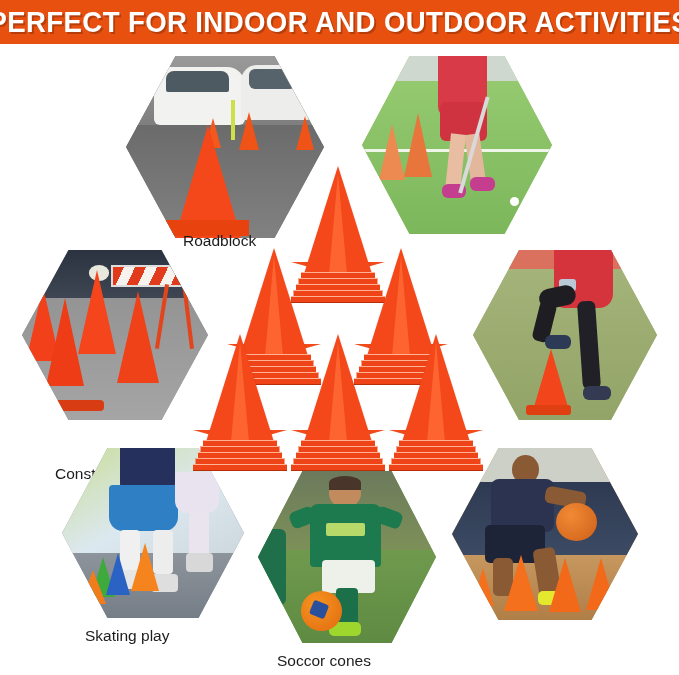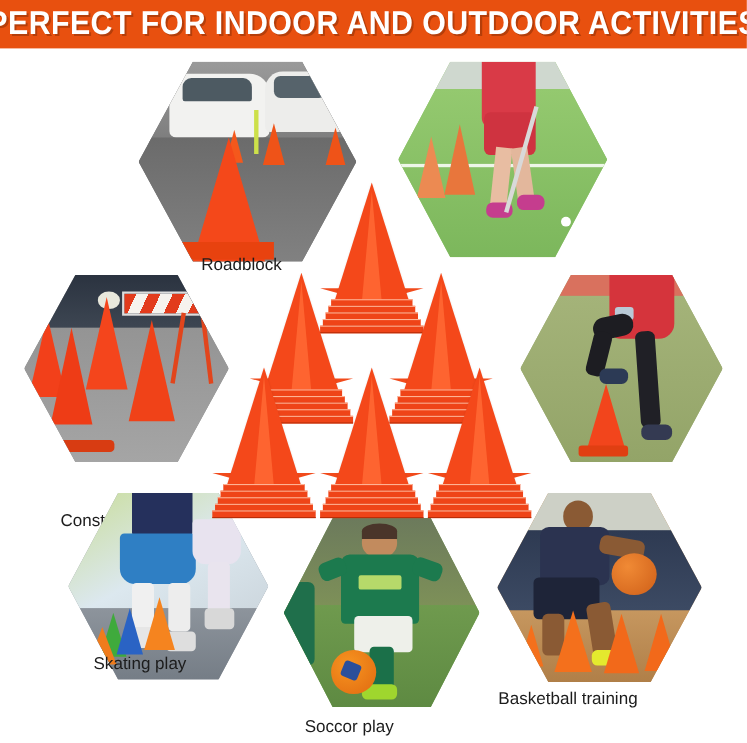--- a/index.html
+++ b/index.html
@@ -223,42 +223,42 @@
       <div style="position:absolute;left:62%;top:14%;width:24%;height:24%;background:#e8e3ef;border-radius:4px 4px 12px 12px;"></div>
       <div style="position:absolute;left:70%;top:37%;width:11%;height:30%;background:#e9e4ee;border-radius:4px;"></div>
       <div style="position:absolute;left:68%;top:62%;width:15%;height:11%;background:#d8d8d8;border-radius:4px;"></div>
 
       <div class="pcone" style="left:16%;top:64%;border-left-width:12px;border-right-width:12px;border-bottom:40px solid #3faa3c;"></div>
       <div class="pcone" style="left:24%;top:62%;border-left-width:12px;border-right-width:12px;border-bottom:42px solid #2a63c4;"></div>
       <div class="pcone" style="left:38%;top:56%;border-left-width:14px;border-right-width:14px;border-bottom:48px solid #f5841f;"></div>
       <div class="pcone" style="left:10%;top:72%;border-left-width:13px;border-right-width:13px;border-bottom:34px solid #f07c1c;"></div>
     </div>
   </div>
-  <div class="label" style="left:85px; top:551px;">Skating play</div>
+  <div class="label" style="left:85px; top:583px;">Skating play</div>
 
   <div class="hex" style="left:258px; top:427px; width:178px; height:172px;">
     <div class="scene" style="background:#6f9a4e;">
       <div style="position:absolute;left:0;top:0;width:100%;height:46%;background:linear-gradient(#6c7a5c,#7d9058);"></div>
       <div style="position:absolute;left:0;top:46%;width:100%;height:54%;background:linear-gradient(#6f9a4e,#5e8a42);"></div>
 
       <div style="position:absolute;left:40%;top:4%;width:18%;height:17%;background:#c28b5e;border-radius:50% 50% 45% 45%;"></div>
       <div style="position:absolute;left:40%;top:3%;width:18%;height:8%;background:#4a352a;border-radius:50% 50% 0 0;"></div>
       <div style="position:absolute;left:29%;top:19%;width:40%;height:37%;background:#1c7a4e;border-radius:8px 8px 4px 4px;"></div>
       <div style="position:absolute;left:38%;top:30%;width:22%;height:8%;background:#b6d96a;border-radius:2px;"></div>
       <div style="position:absolute;left:18%;top:22%;width:14%;height:10%;background:#1c7a4e;border-radius:6px;transform:rotate(-22deg);"></div>
       <div style="position:absolute;left:66%;top:22%;width:15%;height:10%;background:#1c7a4e;border-radius:6px;transform:rotate(20deg);"></div>
       <div style="position:absolute;left:36%;top:52%;width:30%;height:19%;background:#eef0ea;border-radius:4px;"></div>
       <div style="position:absolute;left:44%;top:68%;width:12%;height:22%;background:#1b7049;border-radius:4px;"></div>
       <div style="position:absolute;left:40%;top:88%;width:18%;height:8%;background:#9fd62e;border-radius:5px;"></div>
       <div style="position:absolute;left:24%;top:70%;width:23%;height:23%;background:radial-gradient(circle at 38% 34%,#f79420,#e06a10);border-radius:50%;"></div>
       <div style="position:absolute;left:30%;top:76%;width:9%;height:9%;background:#2a4f9b;border-radius:3px;transform:rotate(22deg);"></div>
       <div style="position:absolute;left:0;top:34%;width:16%;height:44%;background:#1f6f4b;border-radius:6px;"></div>
     </div>
   </div>
-  <div class="label" style="left:277px; top:608px;">Soccor play</div>
+  <div class="label" style="left:277px; top:608px;">Soccor cones</div>
 
   <div class="hex" style="left:452px; top:404px; width:186px; height:172px;">
     <div class="scene" style="background:#b98a55;">
       <div style="position:absolute;left:0;top:0;width:100%;height:22%;background:#cdd0c6;"></div>
       <div style="position:absolute;left:0;top:20%;width:100%;height:42%;background:linear-gradient(#2e3a52,#3c4a63);"></div>
       <div style="position:absolute;left:0;top:62%;width:100%;height:38%;background:linear-gradient(#c6975f,#b07f48);"></div>
 
       <div style="position:absolute;left:32%;top:4%;width:15%;height:17%;background:#8a5a34;border-radius:50%;"></div>
       <div style="position:absolute;left:21%;top:18%;width:34%;height:31%;background:#2b3350;border-radius:8px;"></div>
       <div style="position:absolute;left:50%;top:24%;width:22%;height:10%;background:#8a5a34;border-radius:6px;transform:rotate(10deg);"></div>
@@ -267,21 +267,20 @@
       <div style="position:absolute;left:45%;top:58%;width:12%;height:28%;background:#8a5a34;border-radius:5px;transform:rotate(-9deg);"></div>
       <div style="position:absolute;left:46%;top:83%;width:16%;height:8%;background:#e4e92e;border-radius:5px;"></div>
       <div style="position:absolute;left:56%;top:32%;width:22%;height:22%;background:radial-gradient(circle at 36% 32%,#f08a35,#cf5f18);border-radius:50%;"></div>
 
       <div class="pcone" style="left:11%;top:70%;border-left-width:11px;border-right-width:11px;border-bottom:38px solid #f4701c;"></div>
       <div class="pcone" style="left:28%;top:62%;border-left-width:17px;border-right-width:17px;border-bottom:56px solid #f4701c;"></div>
       <div class="pcone" style="left:52%;top:64%;border-left-width:16px;border-right-width:16px;border-bottom:54px solid #f2691a;"></div>
       <div class="pcone" style="left:72%;top:64%;border-left-width:15px;border-right-width:15px;border-bottom:52px solid #f2691a;"></div>
     </div>
   </div>
-  <div class="label" style="left:453px; top:583px;">Basketball training</div>
 
   <div style="position:absolute; left:214px; top:122px; width:248px; height:310px;">
 
     <div class="cone-stack" style="left:90px; top:0; width:68px; height:140px;">
       <div class="flare" style="top:96px;"></div>
       <div class="cone-body" style="top:0;"></div>
       <div class="cone-hi" style="top:8px;"></div>
       <div class="cone-base b1" style="top:106px;"></div>
       <div class="cone-base b2" style="top:112px;"></div>
       <div class="cone-base b3" style="top:118px;"></div>

